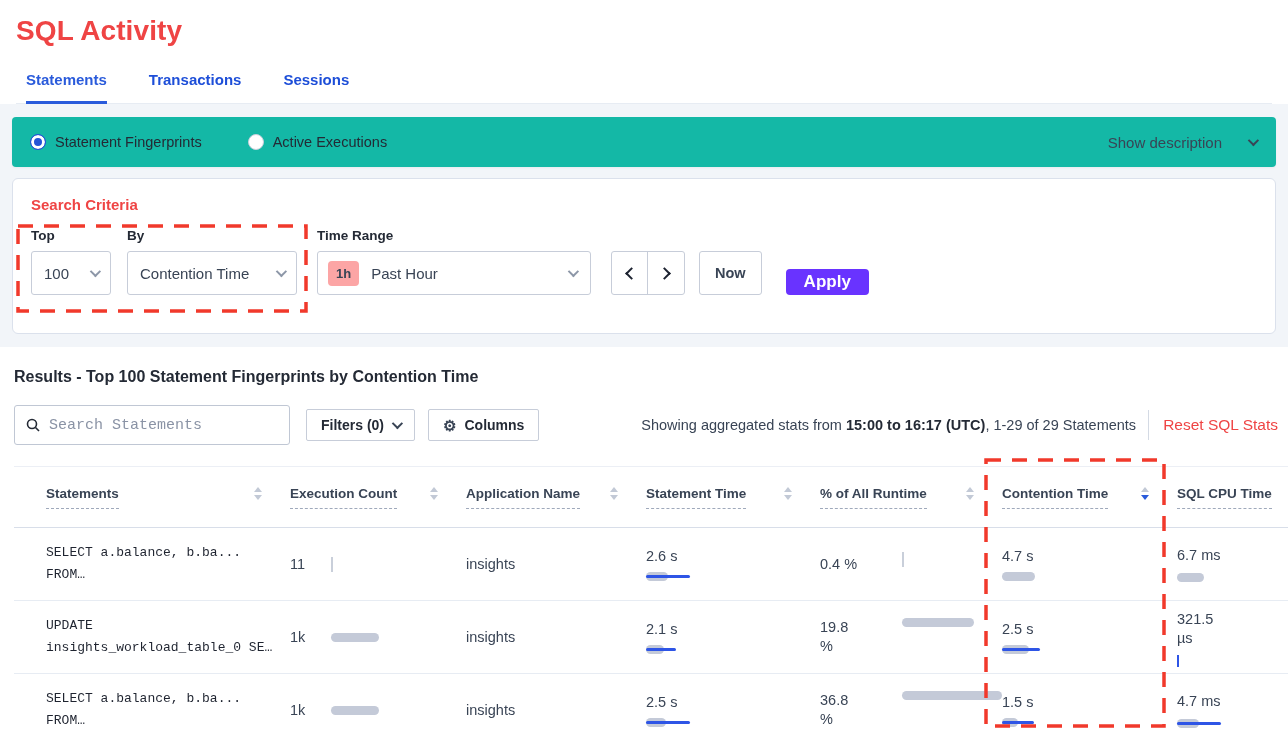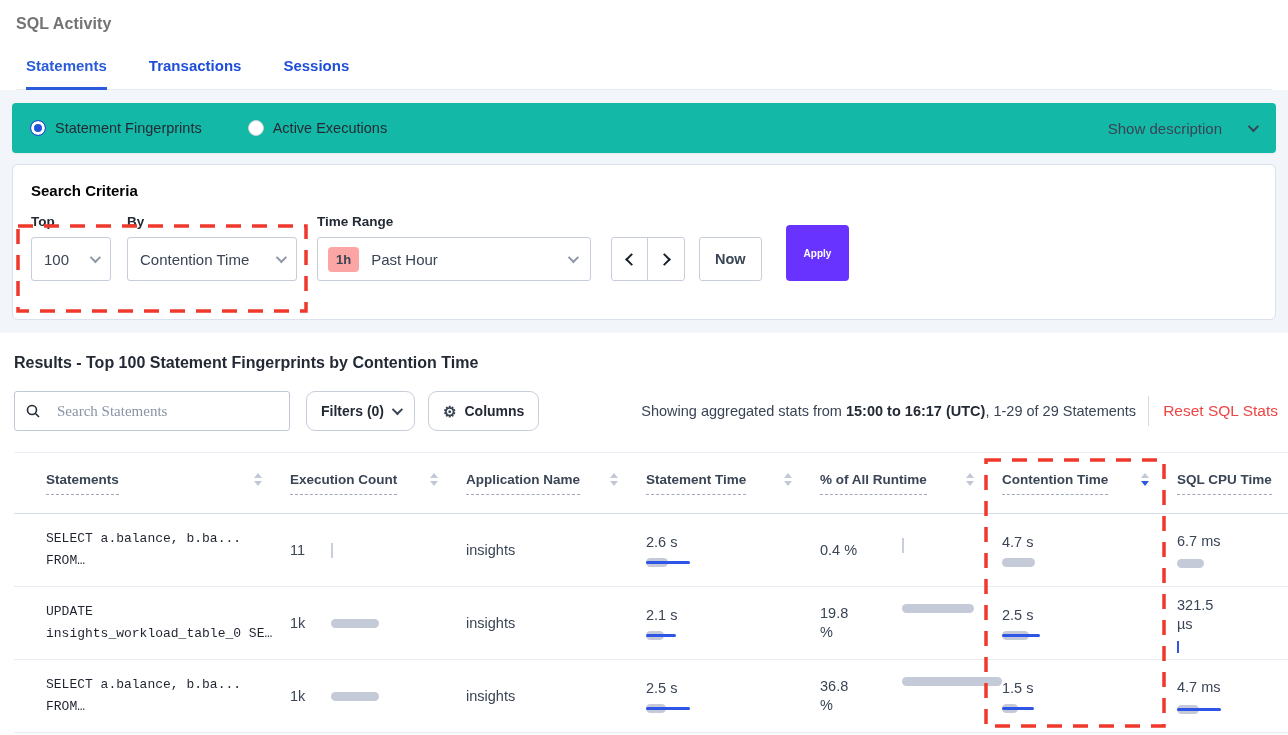--- a/index.html
+++ b/index.html
@@ -6,68 +6,68 @@
   html,body { width:1288px; height:735px; }
   body {
     position: relative;
     overflow: hidden;
     background: #ffffff;
     font-family: "Liberation Sans", sans-serif;
     color: #394455;
   }
   
   .page-header { padding: 15px 16px 0 16px; background:#fff; }
-  .page-title { font-size: 16px; font-weight: 700; color:#737373; letter-spacing:.1px; }
+  .page-title { font-size: 28px; font-weight: 700; color:#ef4444; letter-spacing:.1px; }
   .tabs { display:flex; gap:42px; margin-top:24px; padding:0 0 0 10px; border-bottom:1px solid #e7ecf3; }
   .tab { font-size:15px; padding-bottom:13px; color:#1d4ed8; cursor:pointer; font-weight:600; }
   .tab.active { color:#2a5bdb; border-bottom:3px solid #2a5bdb; margin-bottom:-1px; }
 
   
   .filters-zone { background:#f2f5f9; padding:13px 12px 13px 12px; }
   .radio-card { background:#14b8a6; border-radius:4px; height:50px; display:flex; align-items:center; padding:0 20px 0 18px; box-shadow:0 1px 2px rgba(40,50,70,.05); }
   .radio-option { display:flex; align-items:center; margin-right:46px; cursor:pointer; }
   .radio { width:16px; height:16px; border-radius:50%; flex:none; }
   .radio.sel { background:#2453d6; box-shadow: inset 0 0 0 3px #fff; border:1px solid #2453d6; }
   .radio.unsel { background:#fff; border:1px solid #c9cfdb; }
   .radio-label { margin-left:9px; font-size:14.5px; color:#242a35; }
   .spacer { flex:1; }
   .show-desc { display:flex; align-items:center; gap:26px; font-size:15px; color:#394455; cursor:pointer; }
 
   .criteria-card { background:#fff; border:1px solid #dbe1ec; border-radius:6px; margin-top:11px; height:156px; padding:17px 18px; position:relative; }
-  .criteria-heading { font-size:15px; font-weight:700; color:#000000; }
+  .criteria-heading { font-size:15px; font-weight:700; color:#ef4444; }
   .controls-row { display:flex; margin-top:15px; }
   .field-label { font-size:13.5px; font-weight:700; color:#242a35; margin-bottom:8px; }
   .selectbox { height:44px; border:1px solid #c7cdd9; border-radius:3px; display:flex; align-items:center; justify-content:space-between; padding:0 12px; font-size:15px; color:#394455; background:#fff; cursor:pointer; }
   .g-top { width:80px; }
   .g-by { width:170px; margin-left:16px; }
   .g-time { width:274px; margin-left:20px; }
   .time-box { height:44px; border:1px solid #c7cdd9; border-radius:3px; display:flex; align-items:center; padding:0 14px 0 10px; background:#fff; cursor:pointer; }
   .badge-1h { background:#fca5a5; color:#394455; font-weight:700; font-size:13px; border-radius:4px; padding:5px 8px; }
   .time-value { margin-left:12px; font-size:15px; color:#394455; flex:1; }
   .pager { display:flex; border:1px solid #c7cdd9; border-radius:3px; height:44px; margin-left:20px; align-self:flex-end; background:#fff; }
   .pager-btn { width:36px; display:flex; align-items:center; justify-content:center; cursor:pointer; }
   .pager-btn:first-child { border-right:1px solid #c7cdd9; }
   .btn-now { height:44px; border:1px solid #c7cdd9; border-radius:3px; background:#fff; padding:0 15px; margin-left:14px; align-self:flex-end; font-size:14.5px; font-weight:600; color:#394455; display:flex; align-items:center; cursor:pointer; }
-  .btn-apply { height:56px; border:none; border-radius:4px; background:#6933ff; padding:0 18px; margin-left:24px; align-self:flex-end; font-size:10px; font-weight:700; color:#fff; display:flex; align-items:center; cursor:pointer; font-family:"Liberation Sans",sans-serif; }
+  .btn-apply { height:26px; border:none; border-radius:4px; background:#6933ff; padding:0 18px; margin-left:24px; align-self:flex-end; font-size:17px; font-weight:700; color:#fff; display:flex; align-items:center; cursor:pointer; font-family:"Liberation Sans",sans-serif; }
 
   
   .chev { display:inline-block; width:8px; height:8px; }
   .chev-d { border-right:2px solid #8d97a8; border-bottom:2px solid #8d97a8; transform:rotate(45deg) translateY(-2px); }
   .chev-d.dark { border-color:#394455; }
   .chev-l { width:9px;height:9px; border-top:2.5px solid #1c2230; border-left:2.5px solid #1c2230; transform:rotate(-45deg); margin-left:3px; }
   .chev-r { width:9px;height:9px; border-top:2.5px solid #1c2230; border-right:2.5px solid #1c2230; transform:rotate(45deg); margin-right:3px; }
 
   
   .results-zone { padding: 21px 0 0 14px; background:#fff; }
   .results-heading { font-size:16px; font-weight:700; color:#242a35; }
   .toolbar { display:flex; align-items:center; margin-top:19px; padding-right:6px; }
   .search-box { width:276px; height:40px; border:1px solid #c0c7d4; border-radius:3px; display:flex; align-items:center; padding:0 10px; background:#fff; }
-  .search-box input { border:none; outline:none; flex:1; margin-left:16px; font-size:15px; color:#394455; font-family:Liberation Serif, serif; }
+  .search-box input { border:none; outline:none; flex:1; margin-left:8px; font-size:15px; color:#394455; font-family:Liberation Mono, monospace; }
   .search-box input::placeholder { color:#8a93a5; }
-  .toolbar-btn { height:40px; border:1px solid #c7cdd9; border-radius:9px; background:#fff; display:flex; align-items:center; gap:8px; padding:0 14px; font-size:14px; font-weight:700; color:#242a35; cursor:pointer; font-family:"Liberation Sans",sans-serif; }
+  .toolbar-btn { height:32px; border:1px solid #c7cdd9; border-radius:2px; background:#fff; display:flex; align-items:center; gap:8px; padding:0 14px; font-size:14px; font-weight:700; color:#242a35; cursor:pointer; font-family:"Liberation Sans",sans-serif; }
   .btn-filters { margin-left:16px; }
   .btn-columns { margin-left:13px; }
   .gear { font-size:15px; color:#394455; line-height:1; }
   .stats-text { font-size:14.5px; color:#394455; white-space:nowrap; }
   .stats-text b { color:#242a35; }
   .v-divider { width:1px; height:30px; background:#d4dae4; margin:0 14px 0 12px; flex:none; }
   .reset-link { font-size:15.5px; color:#ef4444; white-space:nowrap; cursor:pointer; padding-right:4px; }
 
   
   .stat-table { margin-top:21px; }

